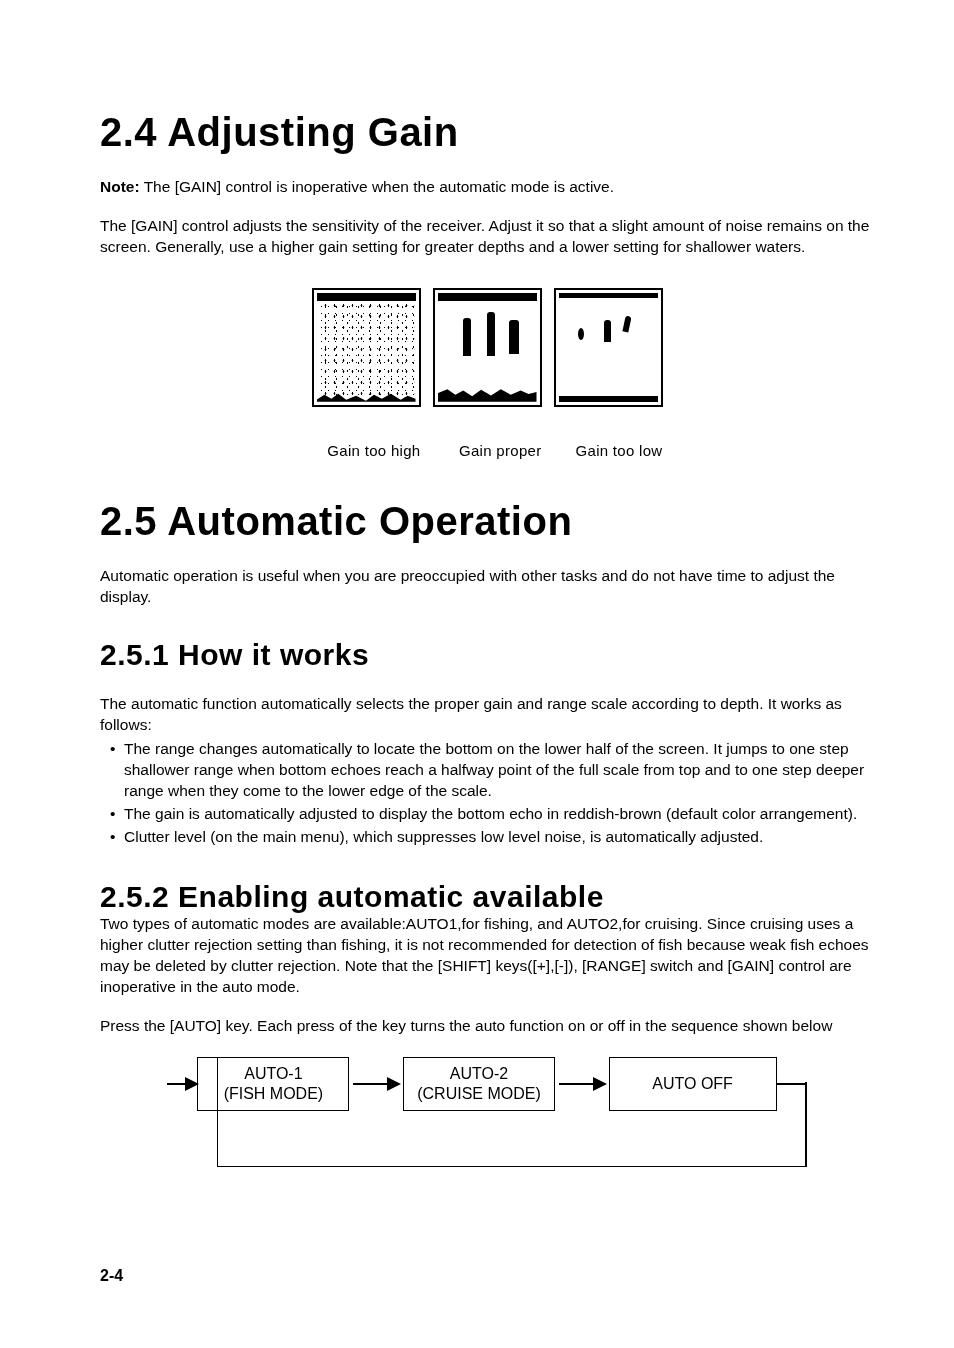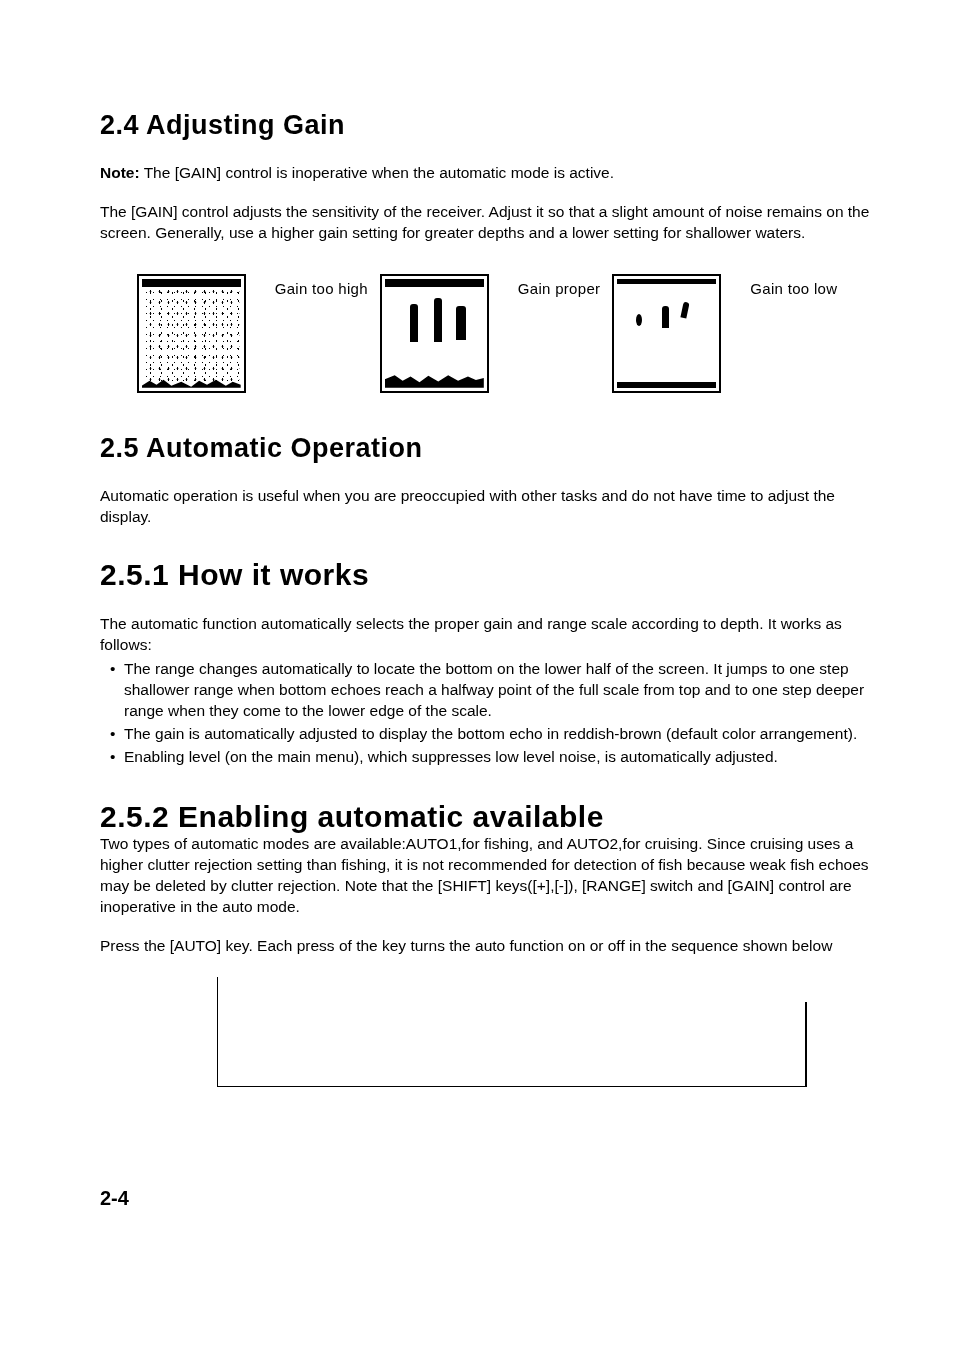--- a/index.html
+++ b/index.html
@@ -7,43 +7,43 @@
     padding: 0;
     background: #fff;
     font-family: Arial, Helvetica, sans-serif;
     color: #000;
     width: 954px;
   }
   .page {
     padding: 110px 80px 60px 100px;
   }
   h1 {
-    font-size: 27px;
+    font-size: 40px;
     font-weight: bold;
     margin: 0 0 22px 0;
     letter-spacing: 0.5px;
   }
   p {
     font-size: 15.5px;
     line-height: 1.35;
     margin: 0 0 18px 0;
   }
   .note-label {
     font-weight: bold;
   }
   .gain-figure {
     display: flex;
     justify-content: center;
     gap: 12px;
     margin: 30px 0 40px 0;
   }
   .gain-col {
     display: flex;
-    flex-direction: row;
-    align-items: flex-start;
+    flex-direction: column;
+    align-items: flex-end;
     gap: 29px;
   }
   .gain-box {
     width: 105px;
     height: 115px;
     border: 2px solid #000;
     position: relative;
     overflow: hidden;
     background: #fff;
   }
@@ -192,21 +192,21 @@
   }
   .flow-right-down {
     position: absolute;
     right: 0;
     top: 25px;
     bottom: 10px;
     width: 2px;
     background: #000;
   }
   .pagenum {
-    font-size: 20px;
+    font-size: 16px;
     font-weight: bold;
     margin-top: 90px;
   }
 </style>
 </head>
 <body>
 
 <div class="page">
 
   <h1>2.4  Adjusting Gain</h1>
@@ -249,27 +249,44 @@
   </div>
 
   <h1>2.5  Automatic Operation</h1>
   <p>Automatic operation is useful when you are preoccupied with other tasks and do not have time to adjust the display.</p>
 
   <h2>2.5.1   How it works</h2>
   <p style="margin-top:22px; margin-bottom:4px;">The automatic function automatically selects the proper gain and range scale according to depth. It works as follows:</p>
   <ul class="bullets">
     <li>The range changes automatically to locate the bottom on the lower half of the screen. It jumps to one step shallower range when bottom echoes reach a halfway point of the full scale from top and to one step deeper range when they come to the lower edge of the scale.</li>
     <li>The gain is automatically adjusted to display the bottom echo in reddish-brown (default color arrangement).</li>
-    <li>Enabling level (on the main menu), which suppresses low level noise, is automatically adjusted.</li>
+    <li>Clutter level (on the main menu), which suppresses low level noise, is automatically adjusted.</li>
   </ul>
 
   <h2 class="tight">2.5.2   Enabling automatic available</h2>
   <p style="margin-bottom:18px;">Two types of automatic modes are available:AUTO1,for fishing, and AUTO2,for cruising. Since cruising uses a higher clutter rejection setting than fishing, it is not recommended for detection of fish because weak fish echoes may be deleted by clutter rejection. Note that the [SHIFT] keys([+],[-]), [RANGE] switch and [GAIN] control are inoperative in the auto mode.</p>
   <p>Press the [AUTO] key. Each press of the key turns the auto function on or off in the sequence shown below</p>
 
   <div class="flow">
+    <div class="flow-row">
+      <div class="flow-left-stub"></div>
+      <div class="flow-box">
+        <span>AUTO-1</span><br>
+        <span>(FISH MODE)</span>
+      </div>
+      <div class="flow-arrow"></div>
+      <div class="flow-box">
+        <span>AUTO-2</span><br>
+        <span>(CRUISE MODE)</span>
+      </div>
+      <div class="flow-arrow"></div>
+      <div class="flow-box" style="padding:16px 18px;">
+        <span>AUTO OFF</span>
+      </div>
+      <div class="flow-right-stub"></div>
+    </div>
     <div class="flow-right-down"></div>
     <div class="flow-frame"></div>
   </div>
 
   <div class="pagenum">2-4</div>
 
 </div>
 
 </body></html>

